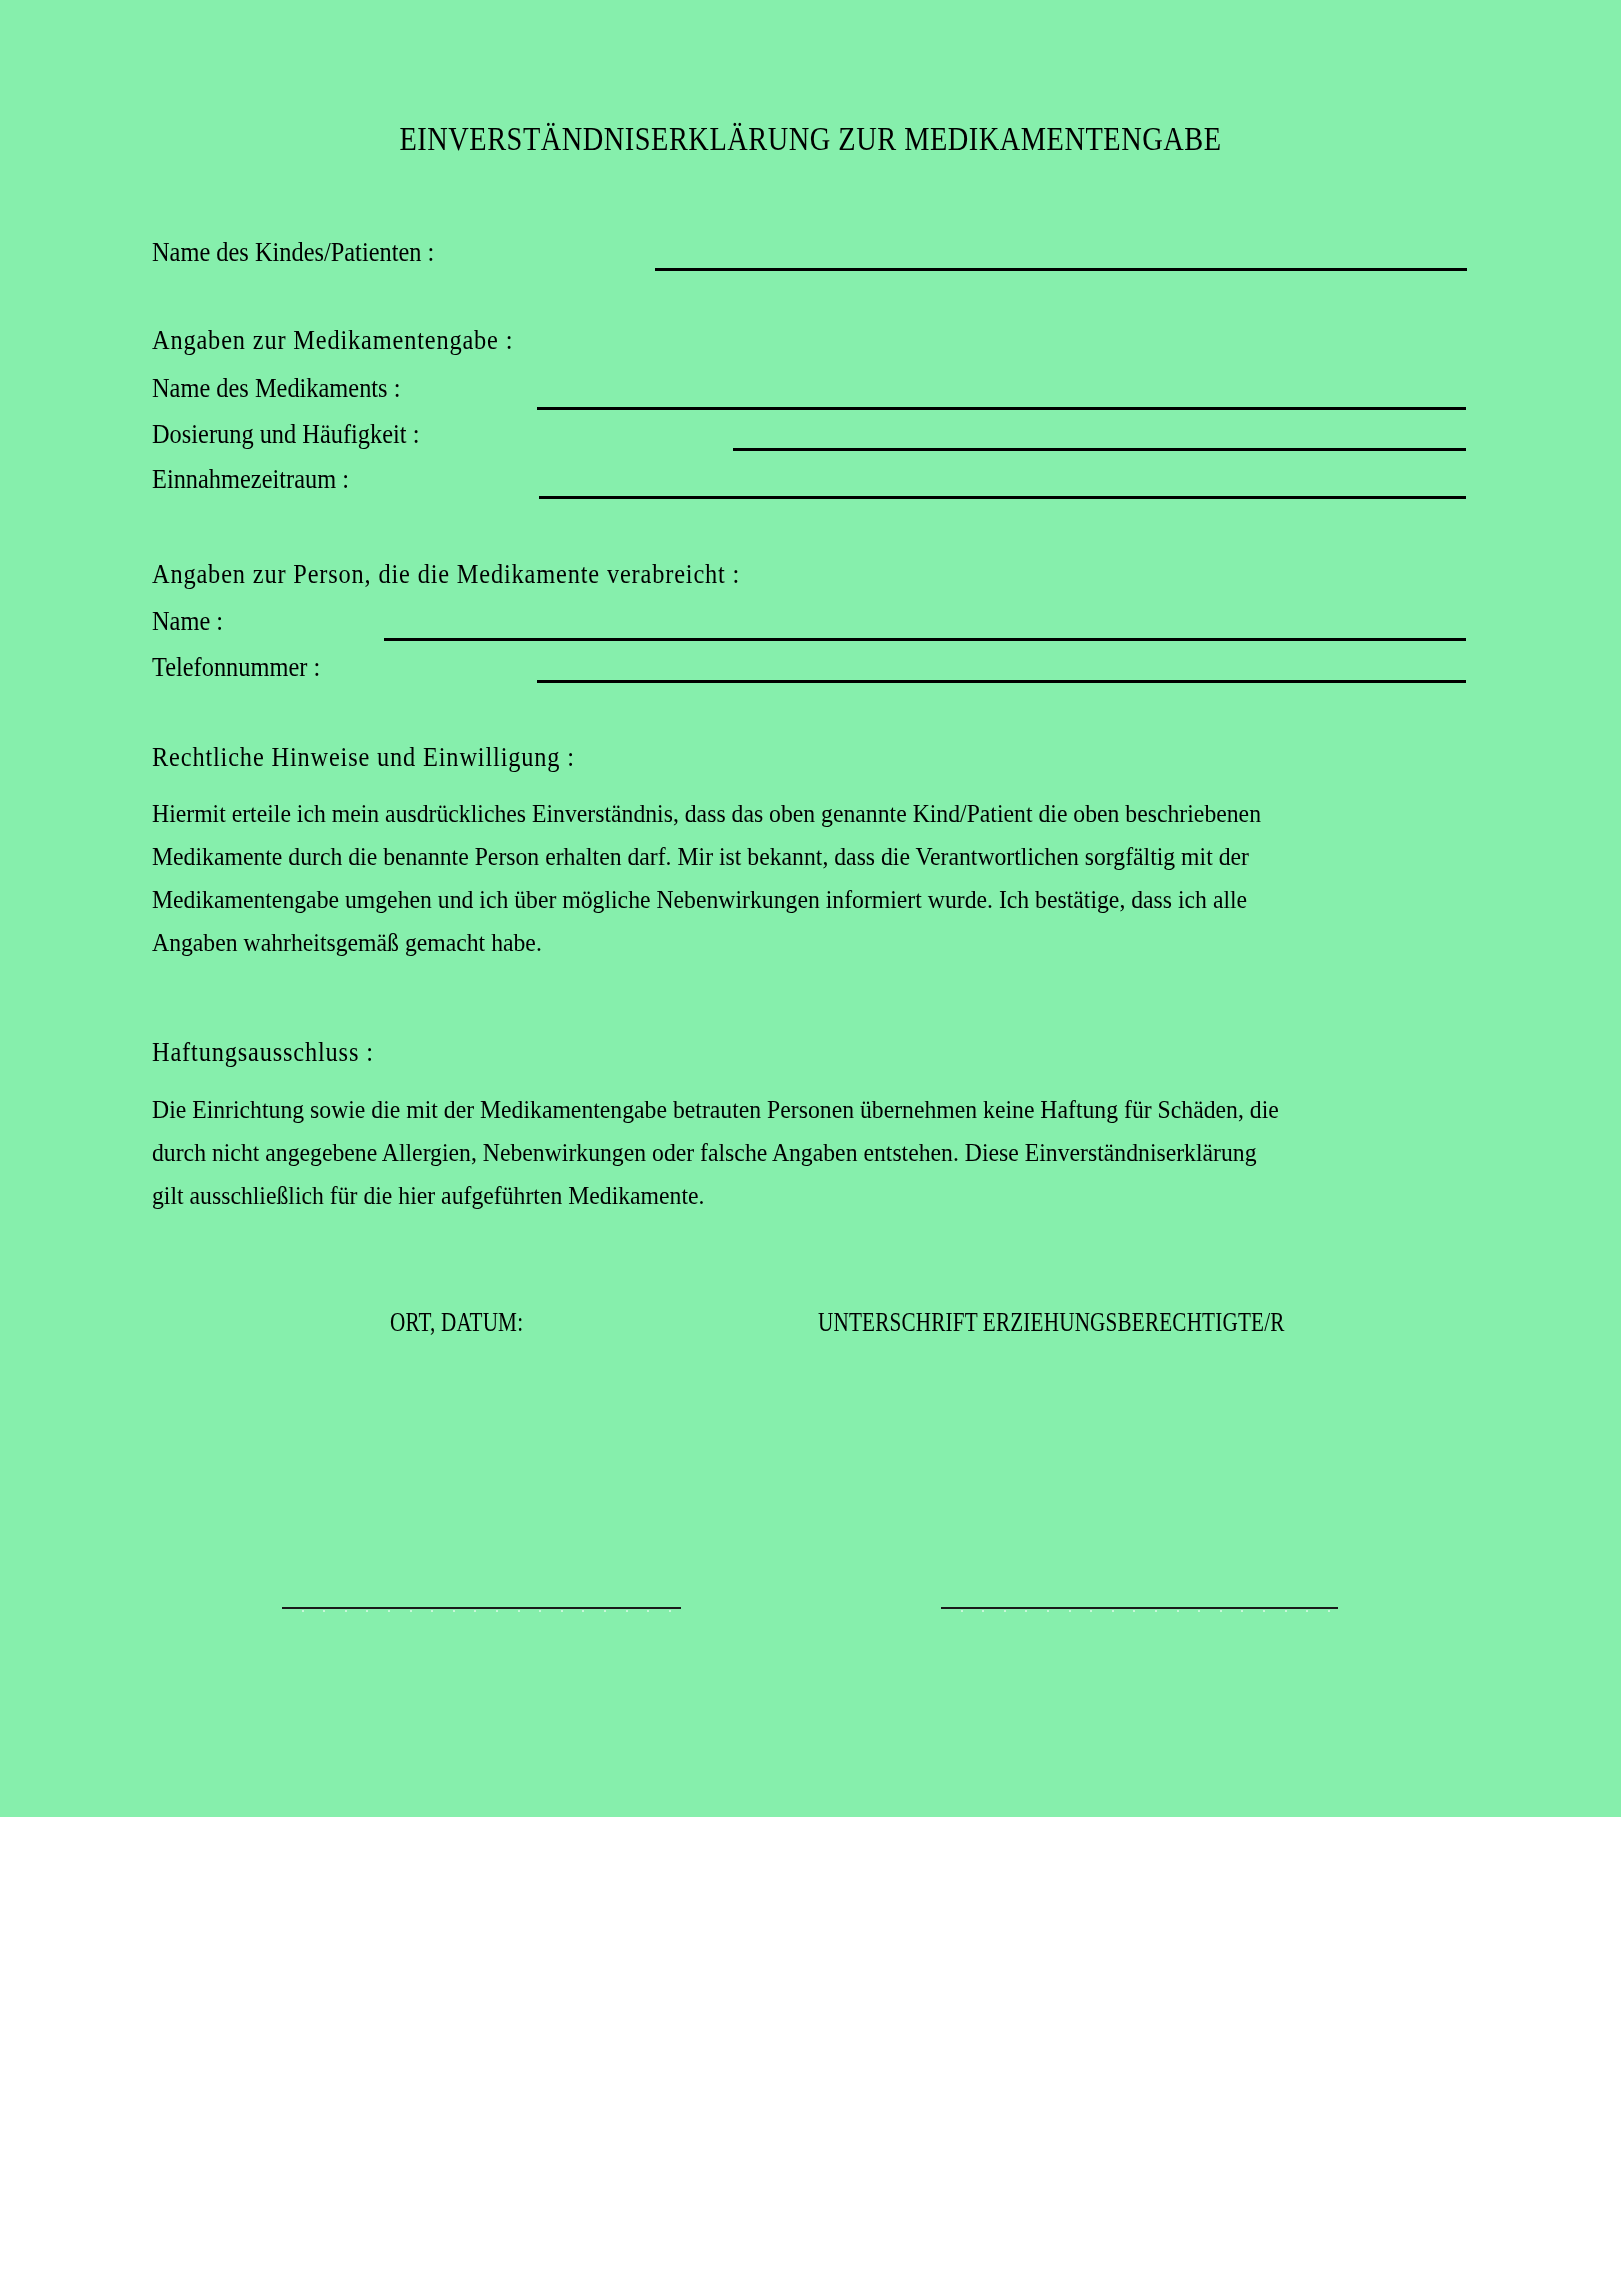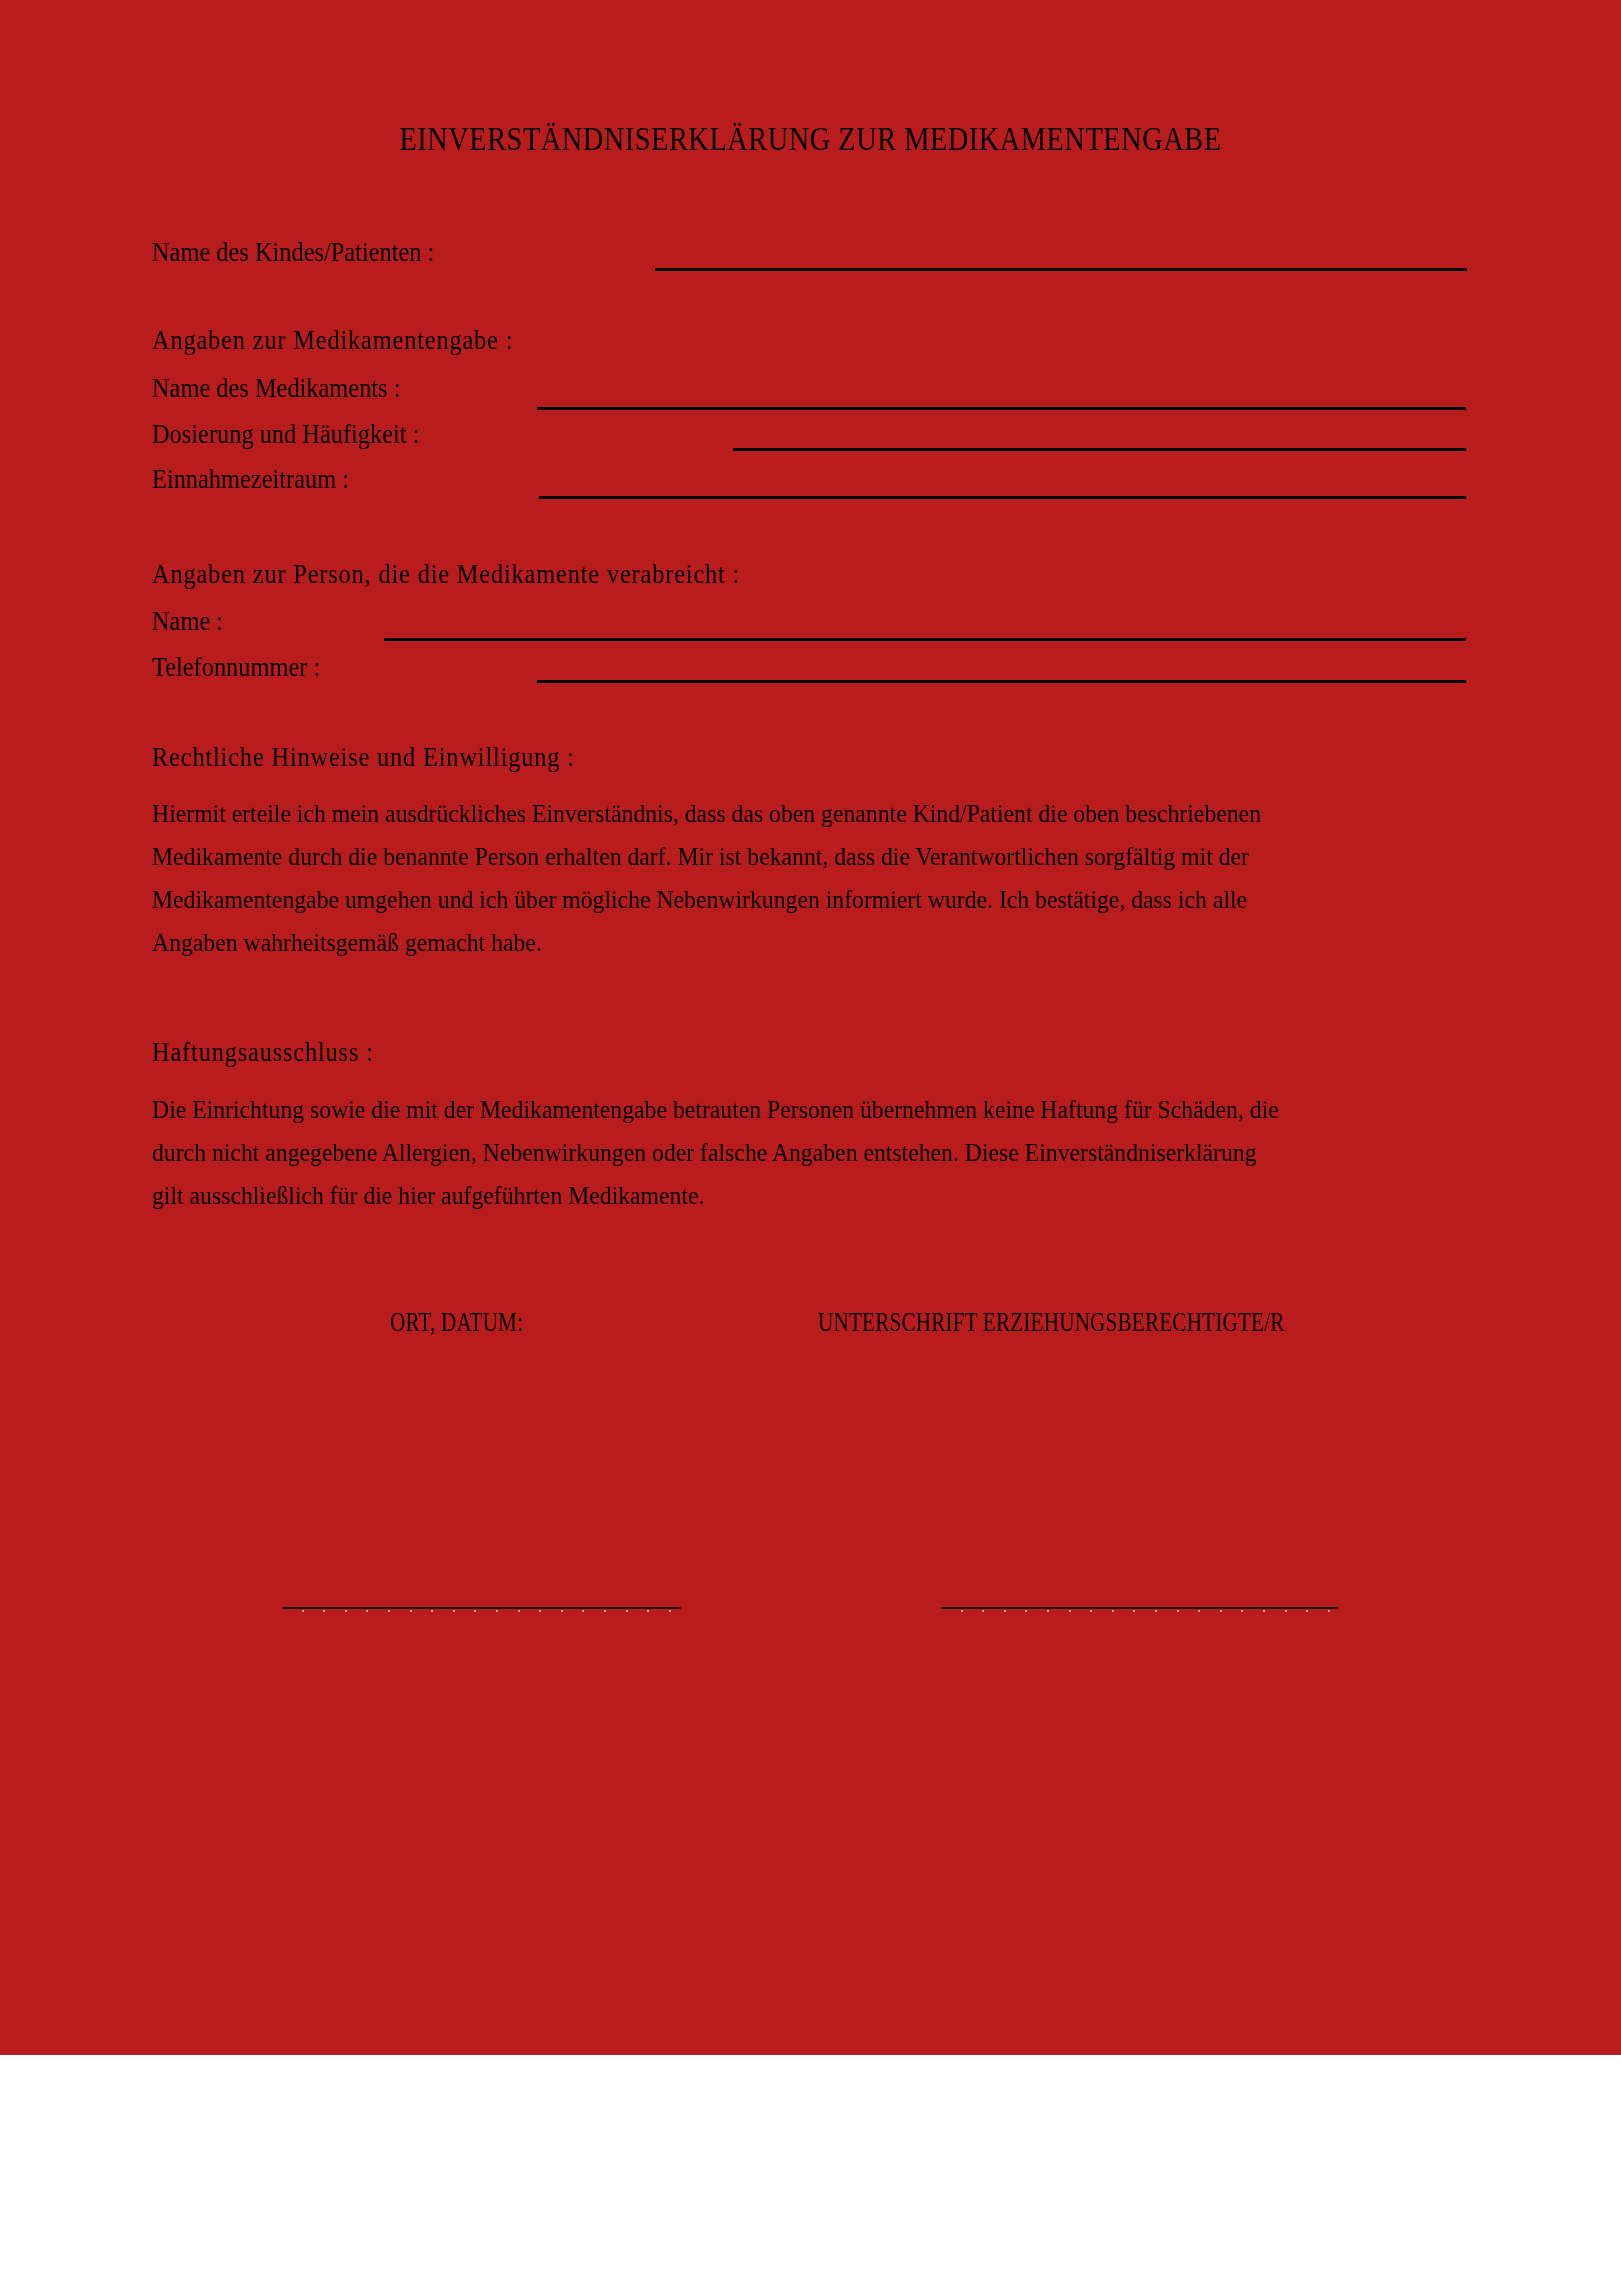--- a/index.html
+++ b/index.html
@@ -8,22 +8,22 @@
     padding: 0;
     background: #ffffff;
   }
   body {
     font-family: "Liberation Serif", "DejaVu Serif", serif;
     color: #000000;
   }
   #page {
     position: relative;
     width: 1621px;
-    height: 2055px;
-    background: #b91c1c;
+    height: 1817px;
+    background: #86efac;
     overflow: hidden;
   }
 
   
   .doc-title {
     position: absolute;
     left: 0;
     top: 120px;
     width: 1621px;
     text-align: center;

